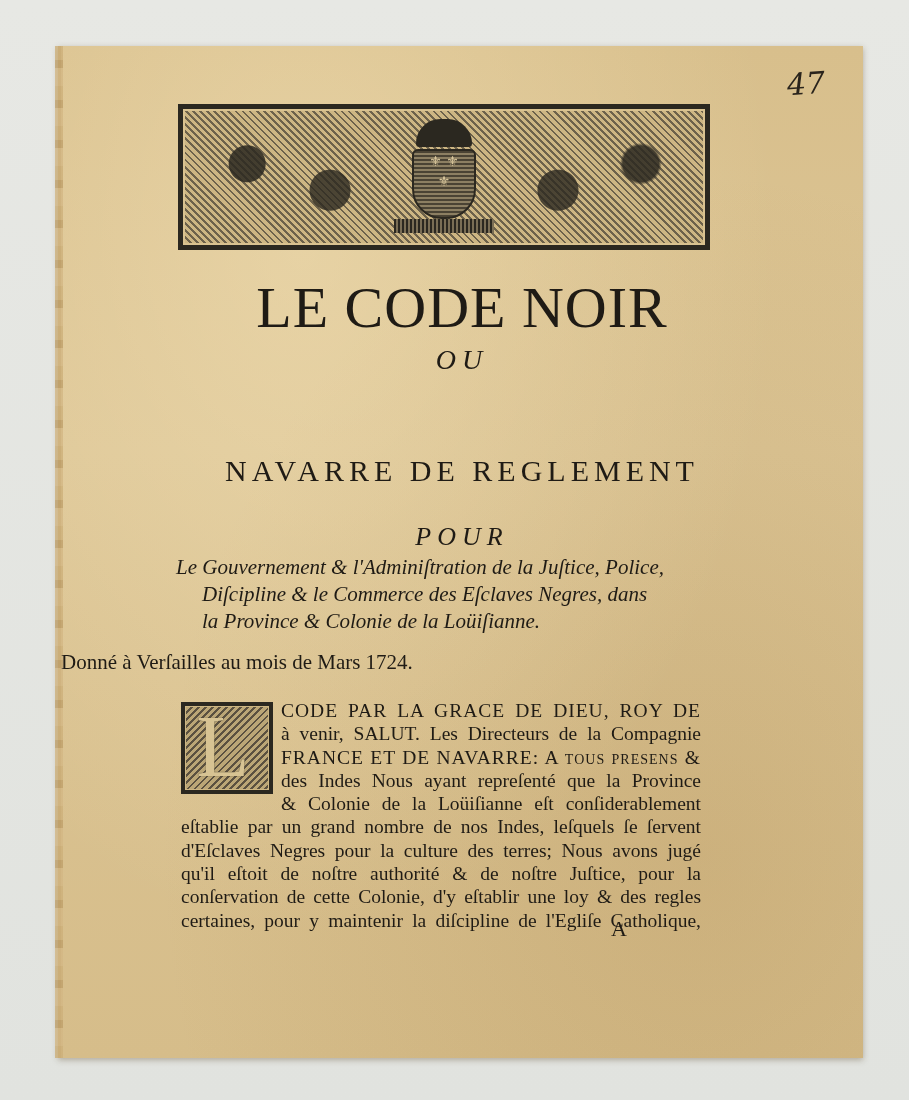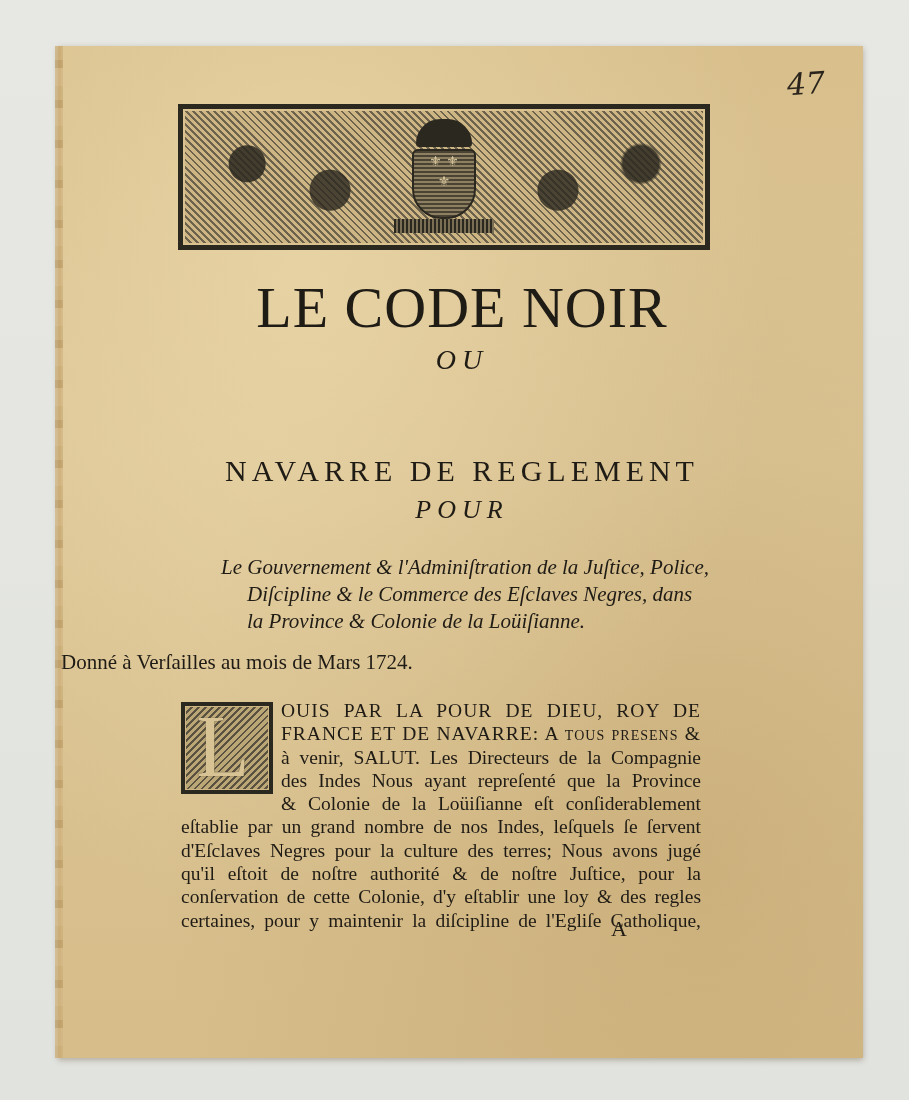--- a/index.html
+++ b/index.html
@@ -75,25 +75,25 @@
     }
     .text-block {
       position: absolute; left: 0; width: 100%;
       text-align: center; color: #1f1b15;
       font-family: "Liberation Serif", "DejaVu Serif", serif;
     }
     .title-main { top: 228px; font-size: 58px; letter-spacing: 1px; }
     .title-ou { top: 298px; font-size: 28px; font-style: italic; letter-spacing: 6px; }
     .title-edit { top: 340px; font-size: 54px; letter-spacing: 4px; }
     .title-servant { top: 408px; font-size: 30px; letter-spacing: 5px; }
-    .title-pour { top: 449px; font-size: 26px; font-style: italic; letter-spacing: 6px; }
+    .title-pour { top: 476px; font-size: 26px; font-style: italic; letter-spacing: 6px; }
     .subtitle {
       position: absolute; left: 115px; top: 508px; width: 540px;
       font-family: "Liberation Serif", "DejaVu Serif", serif; font-style: italic;
-      font-size: 21px; line-height: 27px; color: #1f1b15; margin-left: 45px;
+      font-size: 21px; line-height: 27px; color: #1f1b15;
     }
     .subtitle .line { display: block; white-space: nowrap; }
     .subtitle .indent { padding-left: 26px; }
     .date-line {
       position: absolute; left: 0; width: 100%; top: 604px; text-align: left;
       font-family: "Liberation Serif", "DejaVu Serif", serif;
       font-size: 21px; color: #1f1b15;
     }
     .body-text {
       position: absolute; left: 120px; top: 653px; width: 520px;
@@ -157,23 +157,23 @@
 
     <div class="date-line">Donné à Verſailles au mois de Mars 1724.</div>
 
     <div class="drop-cap">
       <div class="drop-cap-inner">
         <span class="drop-cap-letter">L</span>
       </div>
     </div>
 
     <div class="body-text">
-      <span class="line ind sc">OUIS PAR LA POUR DE DIEU, ROY DE</span>
+      <span class="line ind sc">CODE PAR LA GRACE DE DIEU, ROY DE</span>
+      <span class="line ind">à venir, SALUT. Les Directeurs de la Compagnie</span>
       <span class="line ind sc">FRANCE ET DE NAVARRE: A tous preſens &amp;</span>
-      <span class="line ind">à venir, SALUT. Les Directeurs de la Compagnie</span>
       <span class="line ind">des Indes Nous ayant repreſenté que la Province</span>
       <span class="line ind">&amp; Colonie de la Loüiſianne eſt conſiderablement</span>
       <span class="line">eſtablie par un grand nombre de nos Indes, leſquels ſe ſervent</span>
       <span class="line">d'Eſclaves Negres pour la culture des terres; Nous avons jugé</span>
       <span class="line">qu'il eſtoit de noſtre authorité &amp; de noſtre Juſtice, pour la</span>
       <span class="line">conſervation de cette Colonie, d'y eſtablir une loy &amp; des regles</span>
       <span class="line">certaines, pour y maintenir la diſcipline de l'Egliſe Catholique,</span>
     </div>
 
     <div class="signature-mark">A</div>

